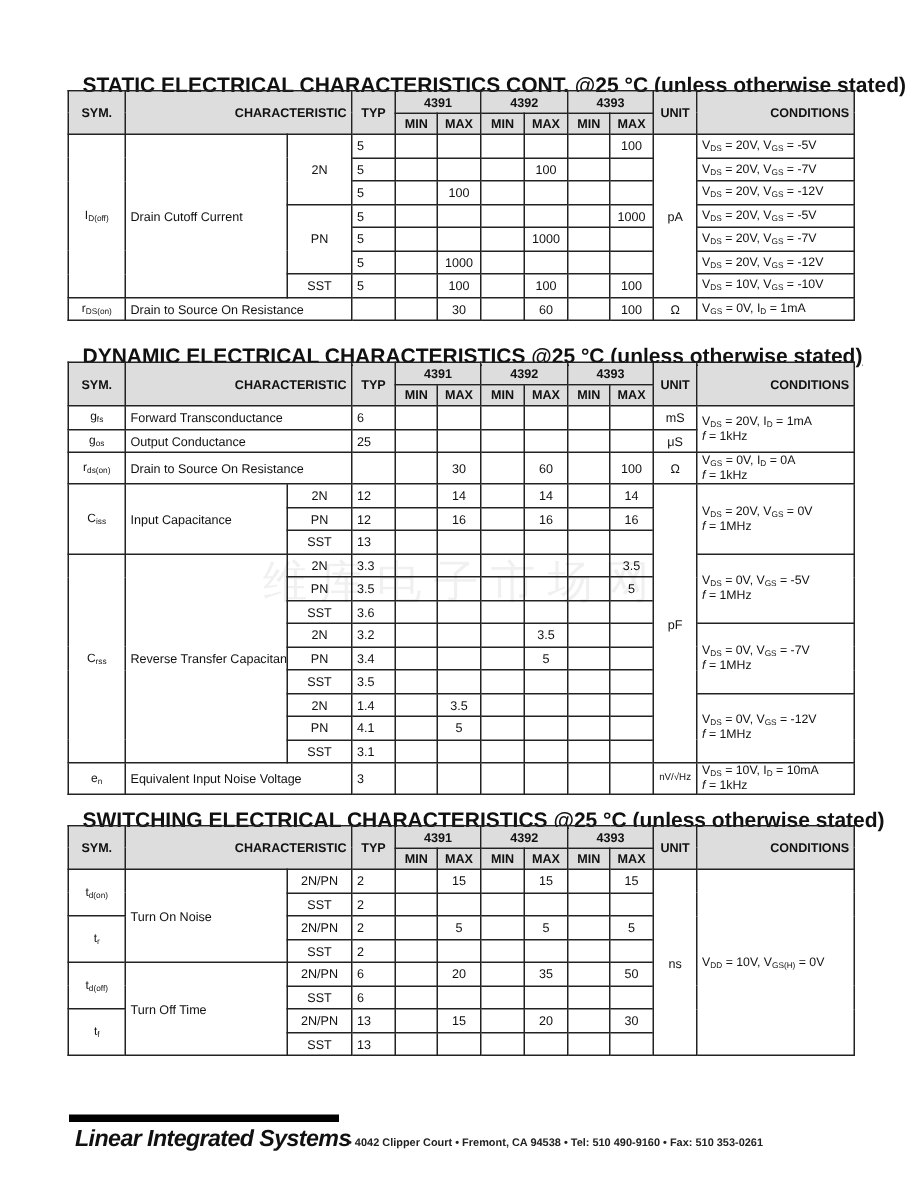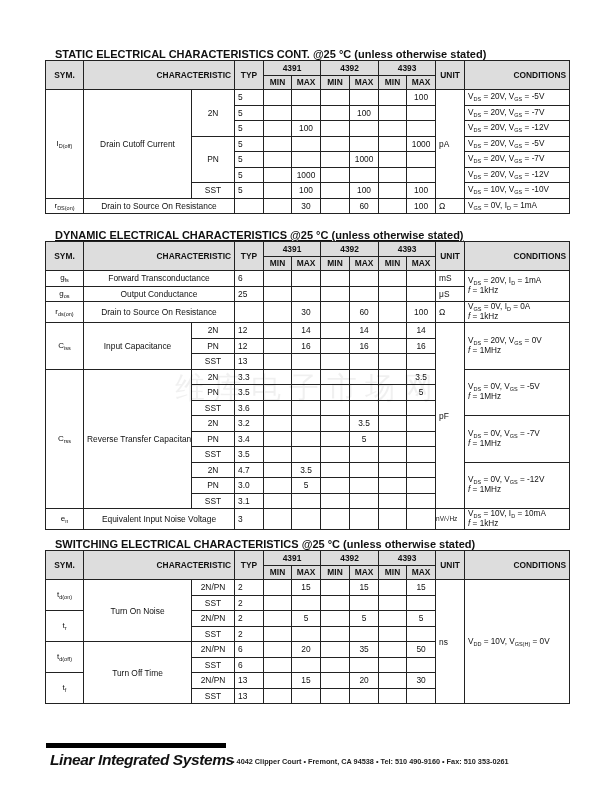--- a/index.html
+++ b/index.html
@@ -1,31 +1,31 @@
 <!DOCTYPE html>
 <html><head>
 <meta charset="utf-8">
 <style>
   html, body { margin:0; padding:0; background:#fff; }
   body { width:612px; height:792px; position:relative; overflow:hidden;
          font-family:"Liberation Sans", sans-serif; color:#111; }
-  .sec-title { position:absolute; left:55px; font-size:11px; font-weight:bold; letter-spacing:0; white-space:nowrap; }
+  .sec-title { position:absolute; left:55px; font-size:14px; font-weight:bold; letter-spacing:0; white-space:nowrap; }
   table.spec { position:absolute; left:45px; width:524px; border-collapse:collapse; table-layout:fixed;
                font-size:8.4px; }
   table.spec td, table.spec th { border:1px solid #222; padding:0 3px; height:14.5px; line-height:10px;
                overflow:hidden; white-space:nowrap; }
   table.spec th { background:#ddd; font-weight:bold; font-size:8.4px; height:13px; }
   table.spec th.sym, table.spec th.char, table.spec th.typ, table.spec th.unit, table.spec th.cond { height:28px; }
   th.char, th.cond { text-align:right; padding-left:8px; }
   td.sym { text-align:center; font-size:8px; }
-  td.char { text-align:center; padding-left:8px; white-space:normal; }
+  td.char { text-align:left; padding-left:8px; white-space:normal; }
   td.sub { text-align:center; }
   td.typ { text-align:left; padding-left:10px; }
   td.num { text-align:center; }
-  td.unit { text-align:left; }
+  td.unit { text-align:center; }
   td.cond { text-align:left; padding-left:6px; font-size:8.2px; white-space:normal; line-height:9px; }
   sub { font-size:5.5px; vertical-align:-1.5px; line-height:0; }
   .i { font-style:italic; }
   .watermark { position:absolute; left:175px; top:368px; font-size:30px; color:rgba(0,0,0,0.06);
                font-family:"DejaVu Sans", sans-serif; letter-spacing:8px; pointer-events:none; white-space:nowrap; }
   .footer-bar { position:absolute; left:46px; top:743px; width:180px; height:5px; background:#000; }
   .footer-logo { position:absolute; left:50px; top:751px; font-size:15.5px; font-weight:bold; font-style:italic;
                  letter-spacing:-0.4px; white-space:nowrap; }
   .footer-addr { position:absolute; left:232px; top:757px; font-size:7.3px; color:#222; white-space:nowrap;font-weight:bold; }
 </style>
@@ -331,32 +331,32 @@
         <td class="typ">3.5</td>
         <td class="num"></td>
         <td class="num"></td>
         <td class="num"></td>
         <td class="num"></td>
         <td class="num"></td>
         <td class="num"></td>
       </tr>
       <tr>
         <td class="sub">2N</td>
-        <td class="typ">4.7</td>
+        <td class="typ">1.4</td>
         <td class="num"></td>
         <td class="num">3.5</td>
         <td class="num"></td>
         <td class="num"></td>
         <td class="num"></td>
         <td class="num"></td>
         <td class="cond" rowspan="3"><span>V</span><sub>DS</sub><span> = 0V, V</span><sub>GS</sub><span> = -12V</span><br><span class="i">f</span><span> = 1MHz</span></td>
       </tr>
       <tr>
         <td class="sub">PN</td>
-        <td class="typ">3.0</td>
+        <td class="typ">4.1</td>
         <td class="num"></td>
         <td class="num">5</td>
         <td class="num"></td>
         <td class="num"></td>
         <td class="num"></td>
         <td class="num"></td>
       </tr>
       <tr>
         <td class="sub">SST</td>
         <td class="typ">3.1</td>

